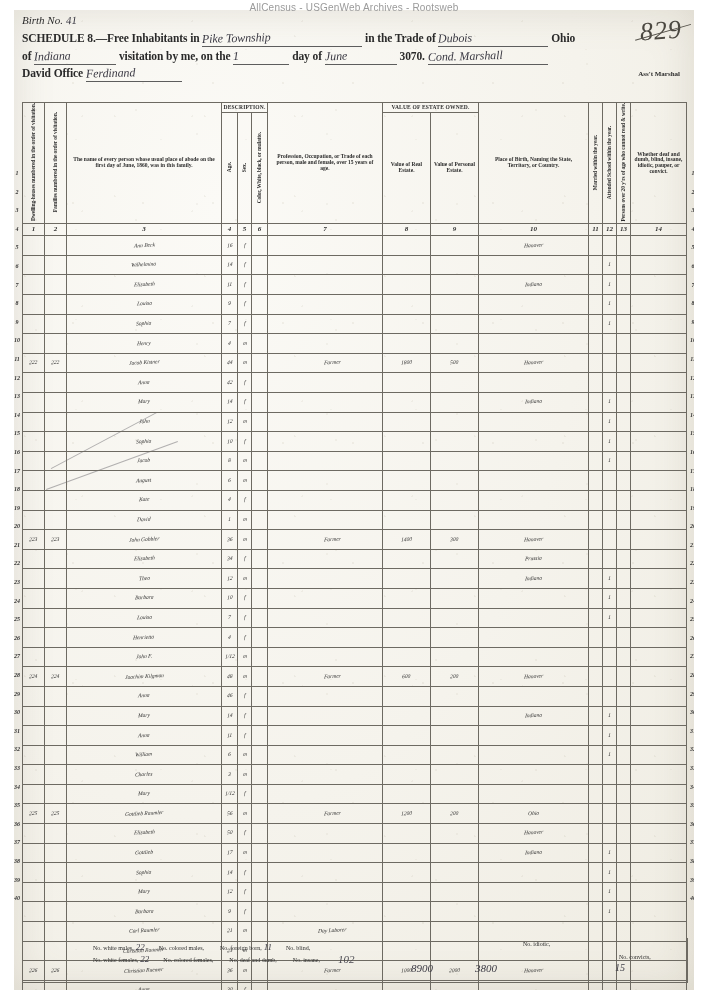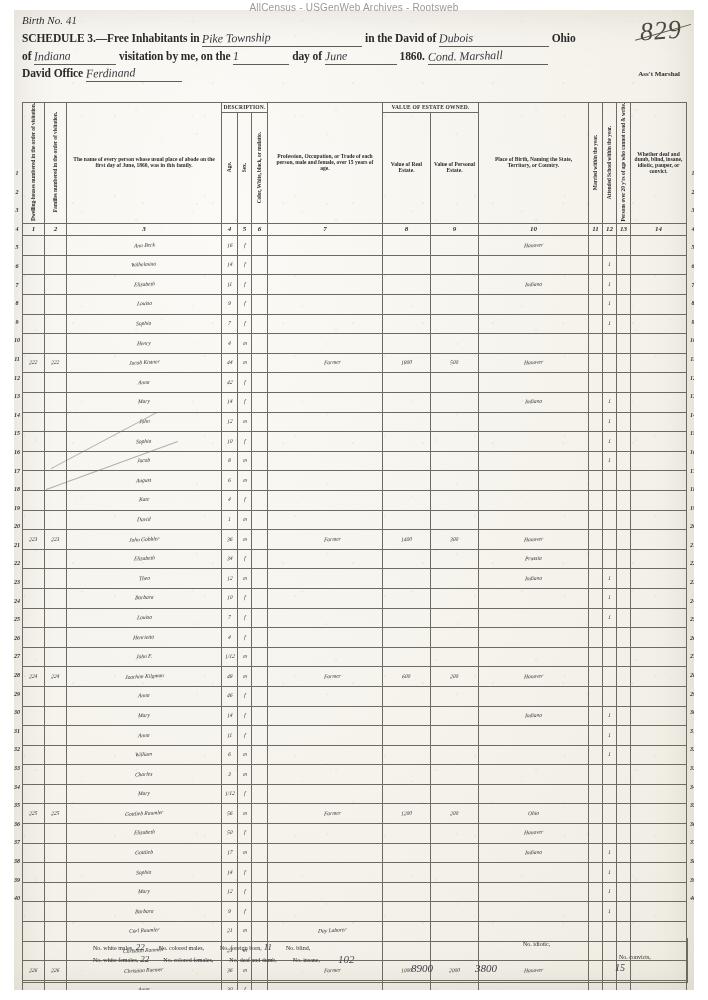--- a/index.html
+++ b/index.html
@@ -325,45 +325,45 @@
       <span>Birth No.</span>
       <span class="ink" style="font-size:11px">41</span>
     </div>
 
     <div class="stamp">
       <span>829</span>
       <span class="strike"></span>
     </div>
 
     <div class="hdr-line" style="margin-top:5px">
-      <b>SCHEDULE 3.—Free Inhabitants in</b>
+      <b>SCHEDULE 8.—Free Inhabitants in</b>
       <span class="blank" style="width:160px">
         <span class="ink">Pike Township</span>
       </span>
-      <b>in the David of</b>
+      <b>in the Trade of</b>
       <span class="blank" style="width:110px">
         <span class="ink">Dubois</span>
       </span>
       <b>Ohio</b>
     </div>
 
     <div class="hdr-line">
       <b>of</b>
       <span class="blank" style="width:82px">
         <span class="ink">Indiana</span>
       </span>
       <b>visitation by me, on the</b>
       <span class="blank" style="width:56px">
         <span class="ink">1</span>
       </span>
       <b>day of</b>
       <span class="blank" style="width:72px">
         <span class="ink">June</span>
       </span>
-      <b>1860.</b>
+      <b>3070.</b>
       <span class="blank" style="width:120px">
         <span class="ink">Cond. Marshall</span>
       </span>
     </div>
 
     <div class="ams">Ass't Marshal</div>
 
     <div class="hdr-line" style="margin-top:1px">
       <b>David Office</b>
       <span class="blank" style="width:96px">

